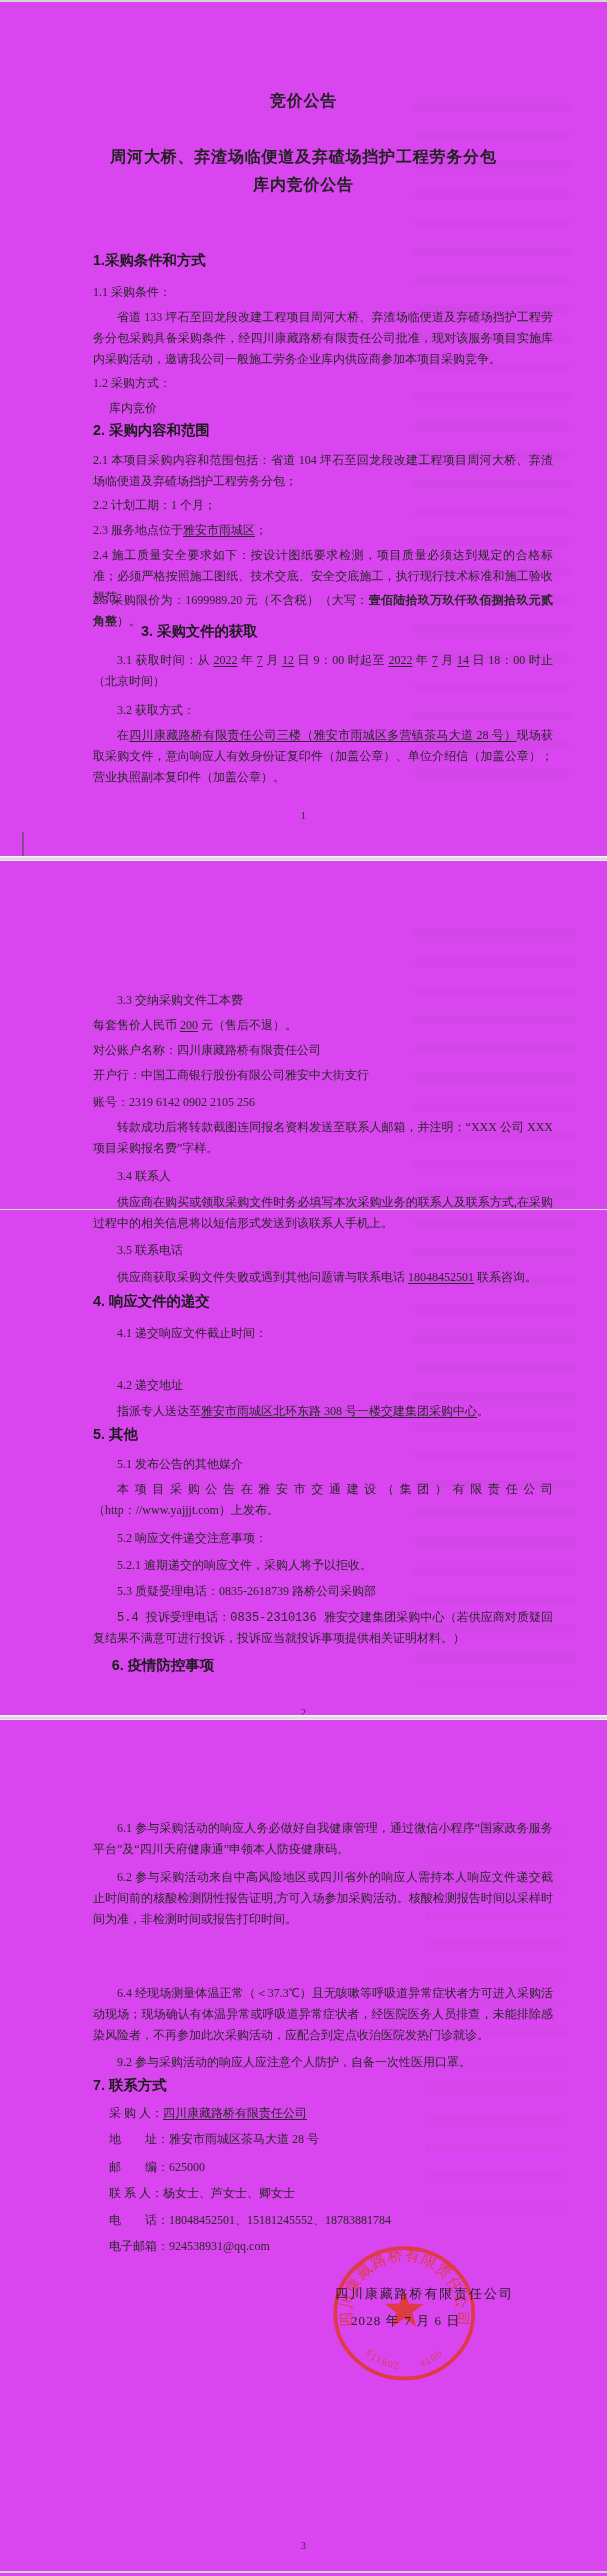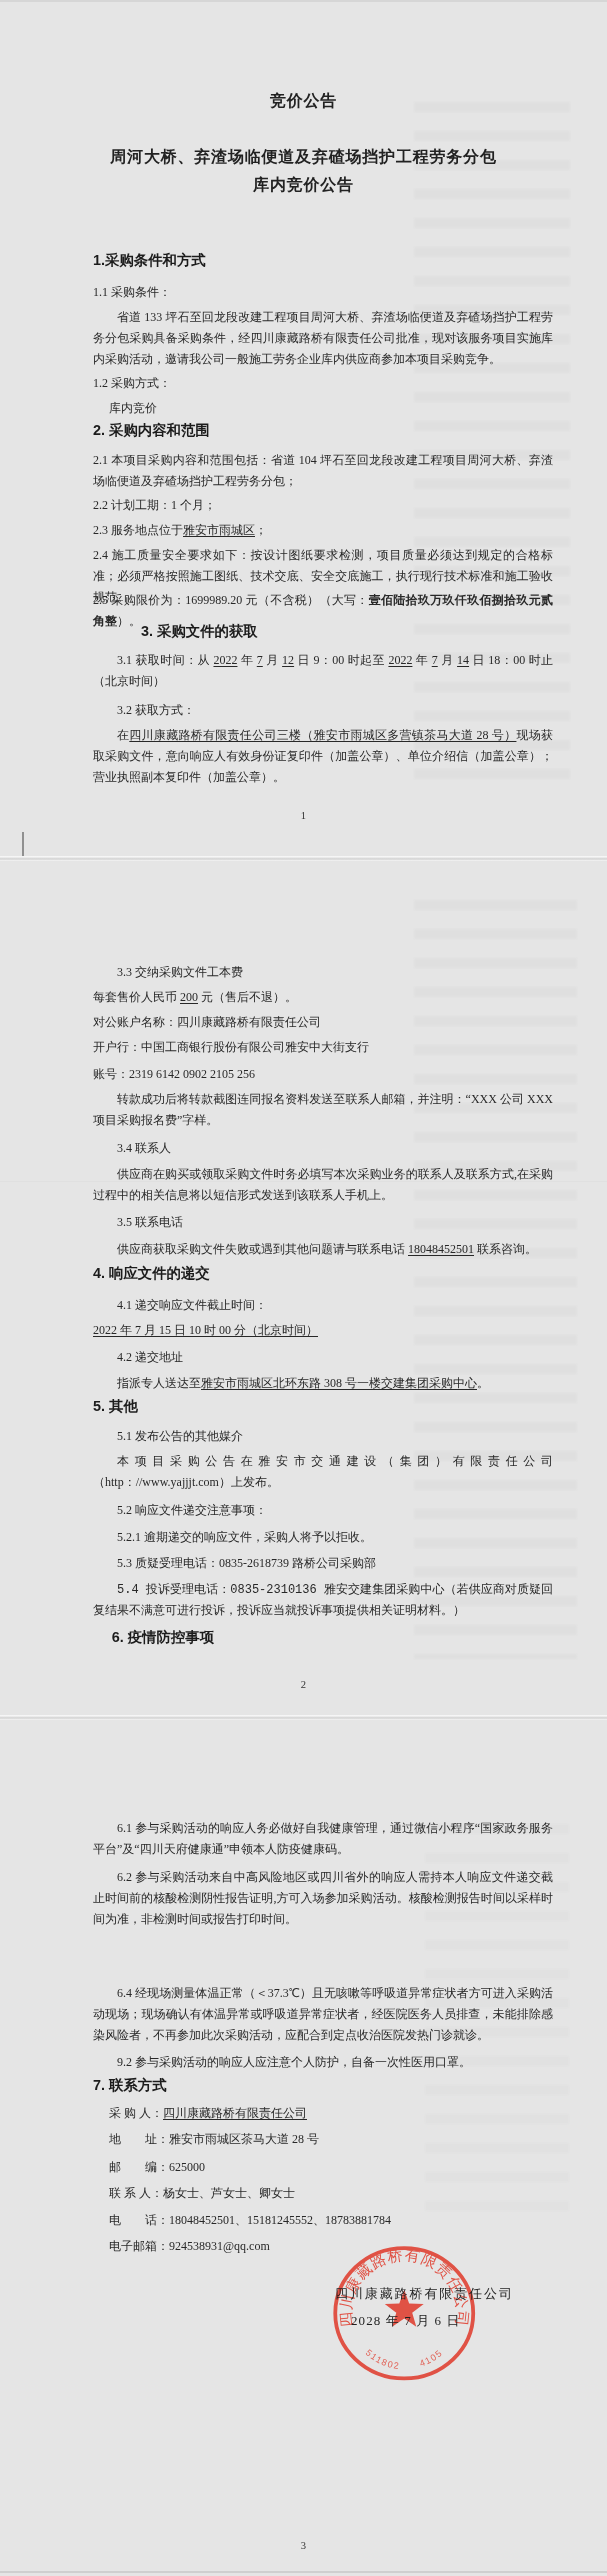--- a/index.html
+++ b/index.html
@@ -1,16 +1,16 @@
 <!DOCTYPE html>
 <html style="font-size:12px"><head>
 <meta charset="utf-8">
 <style>
   html,body{margin:0;padding:0;background:#ffffff;}
-  .doc{position:relative;width:607px;height:2576px;background:#e5e5e5;overflow:hidden;
+  .doc{position:relative;width:607px;height:2576px;background:#d946ef;overflow:hidden;
        font-family:"Liberation Serif",serif;color:#262626;}
   .page{position:absolute;left:0;width:607px;}
   .blk{position:absolute;left:93px;width:460px;font-size:12px;line-height:21px;
        text-align:justify;color:#282828;}
   .one{white-space:nowrap;text-align:left;}
   .cen{left:0;width:607px;text-align:center;white-space:nowrap;}
   .ttl{font-family:"Liberation Sans",sans-serif;font-weight:bold;font-size:16px;
        letter-spacing:0.8px;color:#222;}
   .hd{font-family:"Liberation Sans",sans-serif;font-weight:bold;font-size:14.4px;
       color:#1c1c1c;white-space:nowrap;text-align:left;}
@@ -64,38 +64,37 @@
     <div class="blk ind" style="top:650px;"><span>3.1 获取时间：从 </span><span class="u">2022</span><span> 年 </span><span class="u">7</span><span> 月 </span><span class="u">12</span><span> 日 9：00 时起至 </span><span class="u">2022</span><span> 年 </span><span class="u">7</span><span> 月 </span><span class="u">14</span><span> 日 18：00 时止（北京时间）</span></div>
     <div class="blk one ind" style="top:700px;">3.2 获取方式：</div>
     <div class="blk ind" style="top:725px;"><span>在</span><span class="u">四川康藏路桥有限责任公司三楼（雅安市雨城区多营镇茶马大道 28 号）</span><span>现场获取采购文件，意向响应人有效身份证复印件（加盖公章）、单位介绍信（加盖公章）； 营业执照副本复印件（加盖公章）。</span></div>
 
     <div class="blk cen pgnum" style="top:805px;">1</div>
     <div class="tick" style="left:22px;top:832px;width:1.5px;height:25px;"></div>
   </section>
 
   <div class="sep" style="top:856px;"></div>
 
-  <section class="page" style="top:858px;height:859px;">
+  <section class="page" style="top:886px;height:859px;">
     <div class="ghost" style="left:414px;top:42px;width:163px;height:759px;"></div>
     <div class="artifact-line" style="top:323px;"></div>
 
     <div class="blk one ind" style="top:104px;">3.3 交纳采购文件工本费</div>
     <div class="blk one" style="top:129px;"><span>每套售价人民币 </span><span class="u">200</span><span> 元（售后不退）。</span></div>
     <div class="blk one" style="top:154px;">对公账户名称：四川康藏路桥有限责任公司</div>
     <div class="blk one" style="top:179px;">开户行：中国工商银行股份有限公司雅安中大街支行</div>
     <div class="blk one" style="top:206px;">账号：2319 6142 0902 2105 256</div>
     <div class="blk ind" style="top:231px;">转款成功后将转款截图连同报名资料发送至联系人邮箱，并注明：“XXX 公司 XXX 项目采购报名费”字样。</div>
     <div class="blk one ind" style="top:280px;">3.4 联系人</div>
     <div class="blk ind" style="top:306px;">供应商在购买或领取采购文件时务必填写本次采购业务的联系人及联系方式,在采购过程中的相关信息将以短信形式发送到该联系人手机上。</div>
     <div class="blk one ind" style="top:354px;">3.5 联系电话</div>
     <div class="blk ind" style="top:381px;"><span>供应商获取采购文件失败或遇到其他问题请与联系电话 </span><span class="u">18048452501</span><span> 联系咨询。</span></div>
 
     <div class="blk hd" style="top:405px;">4. 响应文件的递交</div>
     <div class="blk one ind" style="top:437px;">4.1 递交响应文件截止时间：</div>
-    <div class="blk one" style="top:462px;"><span class="u">2022 年 7 月 15 日 10 时 00 分（北京时间） </span></div>
     <div class="blk one ind" style="top:489px;">4.2 递交地址</div>
     <div class="blk ind" style="top:515px;"><span>指派专人送达至</span><span class="u">雅安市雨城区北环东路 308 号一楼交建集团采购中心</span><span>。</span></div>
 
     <div class="blk hd" style="top:538px;">5. 其他</div>
     <div class="blk one ind" style="top:568px;">5.1 发布公告的其他媒介</div>
     <div class="blk ind" style="top:593px;">本项目采购公告在雅安市交通建设（集团）有限责任公司（http：//www.yajjjt.com）上发布。</div>
     <div class="blk one ind" style="top:642px;">5.2 响应文件递交注意事项：</div>
     <div class="blk one ind" style="top:669px;">5.2.1 逾期递交的响应文件，采购人将予以拒收。</div>
     <div class="blk one ind" style="top:695px;">5.3 质疑受理电话：0835-2618739 路桥公司采购部</div>
     <div class="blk ind" style="top:722px;font-family:Liberation Mono, monospace;">5.4 投诉受理电话：0835-2310136 雅安交建集团采购中心（若供应商对质疑回复结果不满意可进行投诉，投诉应当就投诉事项提供相关证明材料。）</div>

